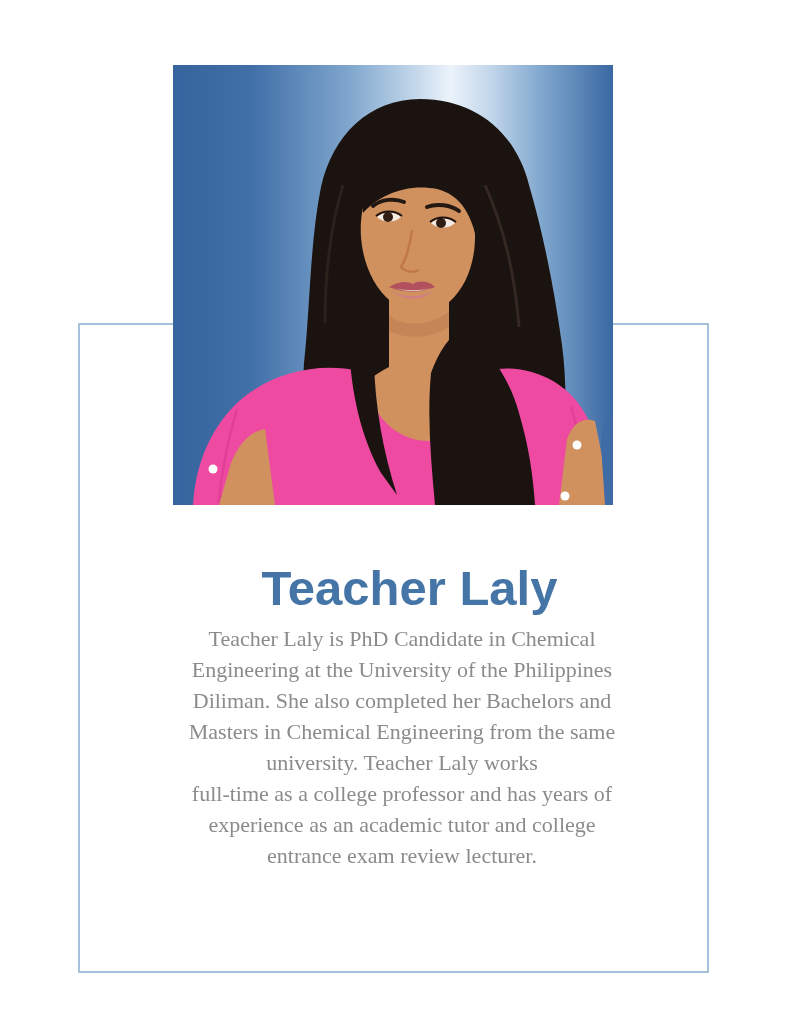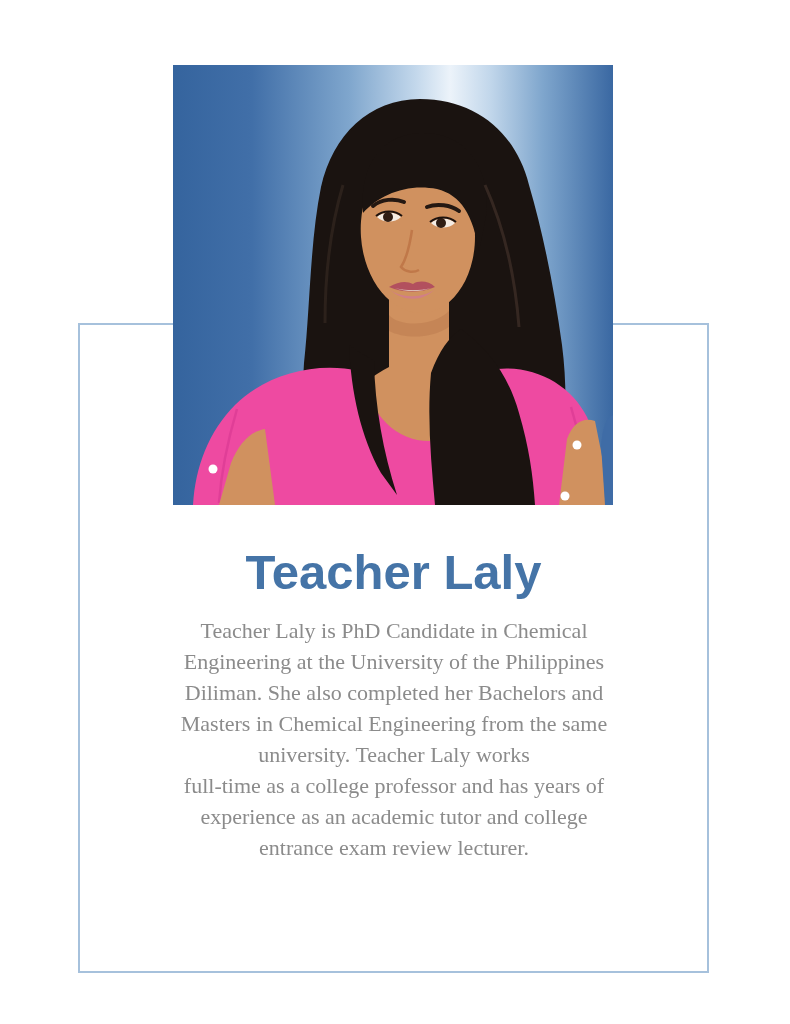--- a/index.html
+++ b/index.html
@@ -24,35 +24,35 @@
     left:173px;top:65px;
     width:440px;height:440px;
     z-index:2;
     line-height:0;
   }
   .photo svg{width:440px;height:440px;display:block;}
   .title{
     position:absolute;
     left:78px;top:548px;
     width:631px;
-    margin:0;
+    margin:16px;
     z-index:3;
     text-align:center;
     font-family:"Liberation Sans", sans-serif;
     font-weight:bold;
     font-size:49px;
     line-height:1;
     letter-spacing:0px;
     color:var(--title-color,#4574a7);
   }
   .bio{
     position:absolute;
     left:94px;top:615px;
     width:600px;
-    margin:0;
+    margin:8px;
     z-index:3;
     text-align:center;
     font-family:"Liberation Serif", serif;
     font-weight:normal;
     font-size:22px;
     line-height:31px;
     color:var(--bio-color,#8b8b8b);
     white-space:pre-line;
   }
   

